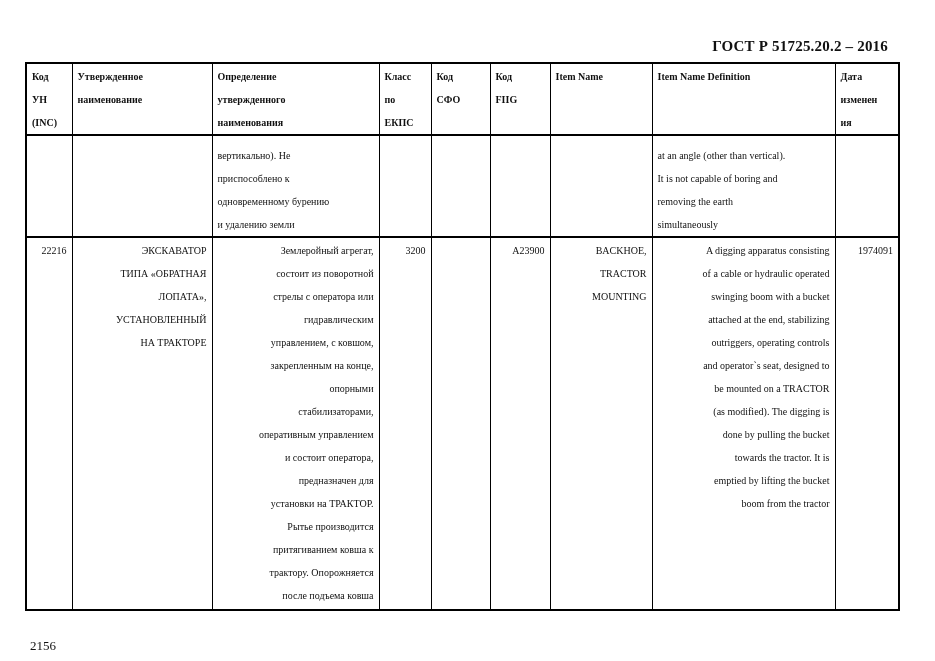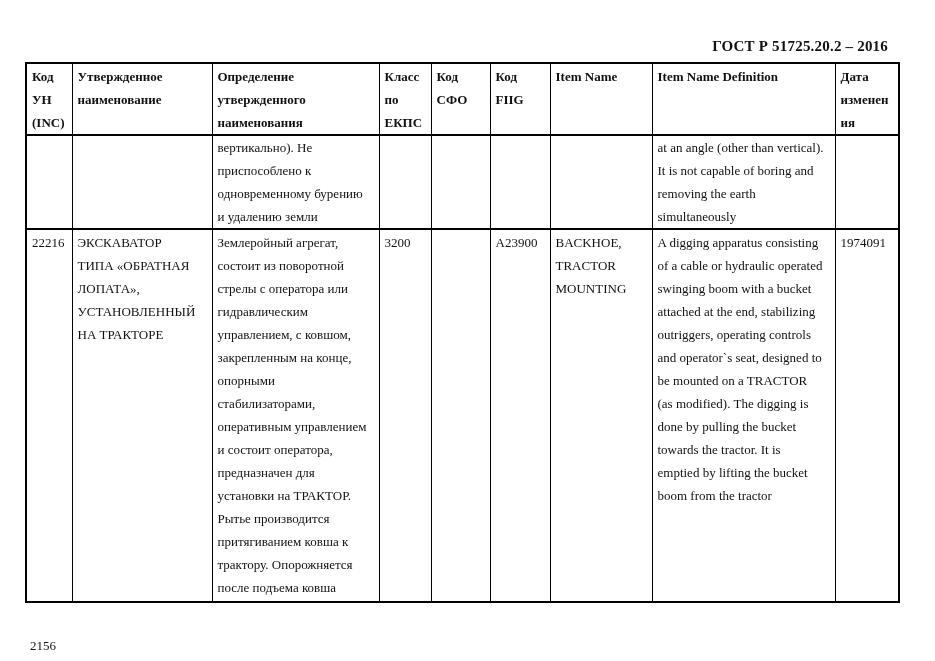--- a/index.html
+++ b/index.html
@@ -1,25 +1,25 @@
 <!DOCTYPE html>
 <html><head>
 <meta charset="utf-8">
 <style>
   html, body { margin: 0; padding: 0; background: #ffffff; }
   body { width: 935px; height: 661px; position: relative; overflow: hidden;
          font-family: "Liberation Serif", "DejaVu Serif", serif; color: #111; }
   .doc-code { position: absolute; top: 38px; right: 47px; font-weight: bold; font-size: 15px; letter-spacing: 0.2px; margin-left: 11px; }
   table.main { position: absolute; left: 25px; top: 62px; width: 873px; border-collapse: collapse; table-layout: fixed; }
-  table.main td, table.main th { border: 1.5px solid #000; vertical-align: top; padding: 0 5px; font-size: 13px; line-height: 23px; text-align: left; }
+  table.main td, table.main th { border: 1.5px solid #000; vertical-align: top; padding: 0 5px; font-size: 10px; line-height: 23px; text-align: left; }
   table.main th { font-weight: bold; height: 66px; padding-top: 1px; }
   table.main tr.hdr th { border-bottom: 2.5px solid #000; }
   table.main { border: 2px solid #000; }
-  tr.r1 td { height: 92px; padding-top: 0; margin-left: 28px; }
-  tr.r2 td { height: 370px; padding-top: 1px; border-top: 2.5px solid #000; }
+  tr.r1 td { height: 92px; padding-top: 8px; margin-left: 28px; }
+  tr.r2 td { height: 370px; padding-top: 1px; border-top: 2.5px solid #000; text-align: right; }
   .line { display: block; white-space: nowrap; }
   .page-num { position: absolute; left: 30px; top: 606px; font-size: 13px; margin-top: 32px; }
 </style>
 </head>
 <body>
 
 <div class="doc-code">ГОСТ Р 51725.20.2 – 2016</div>
 
 <table class="main">
   <colgroup>

